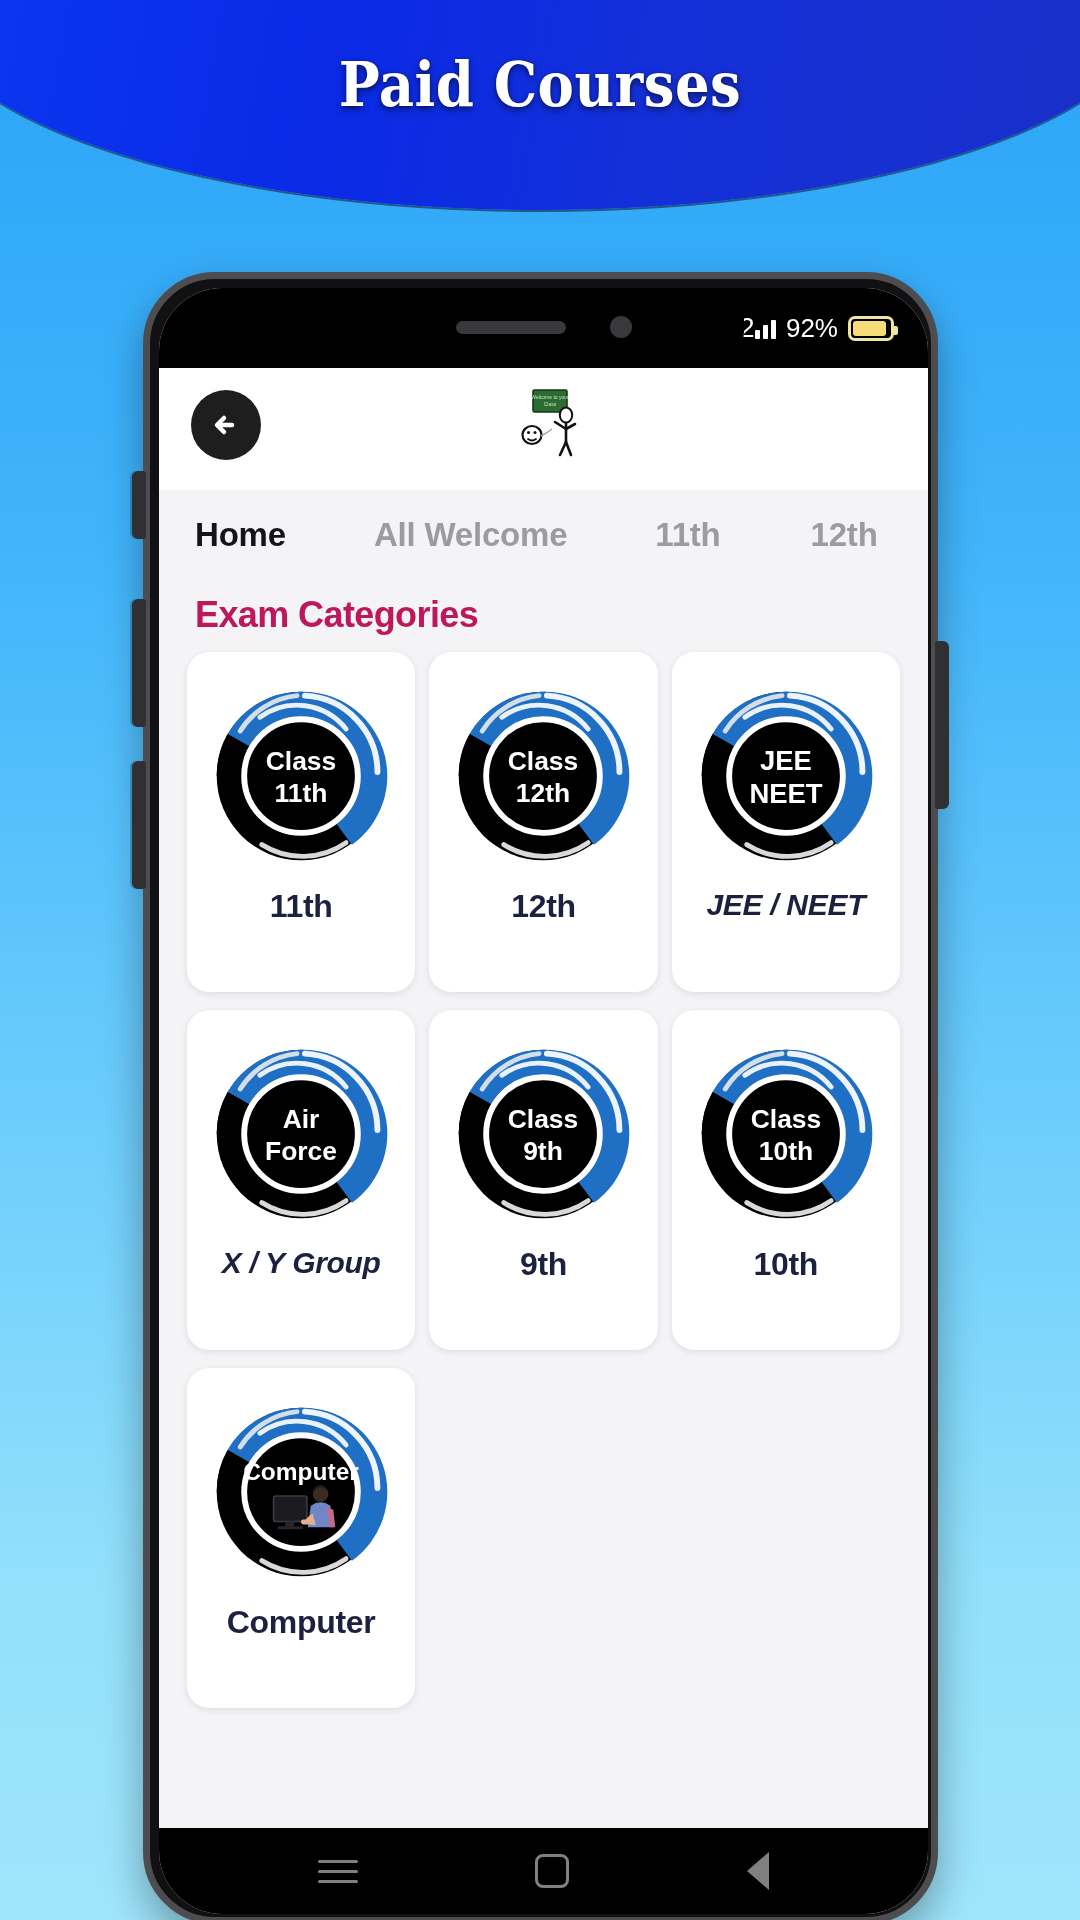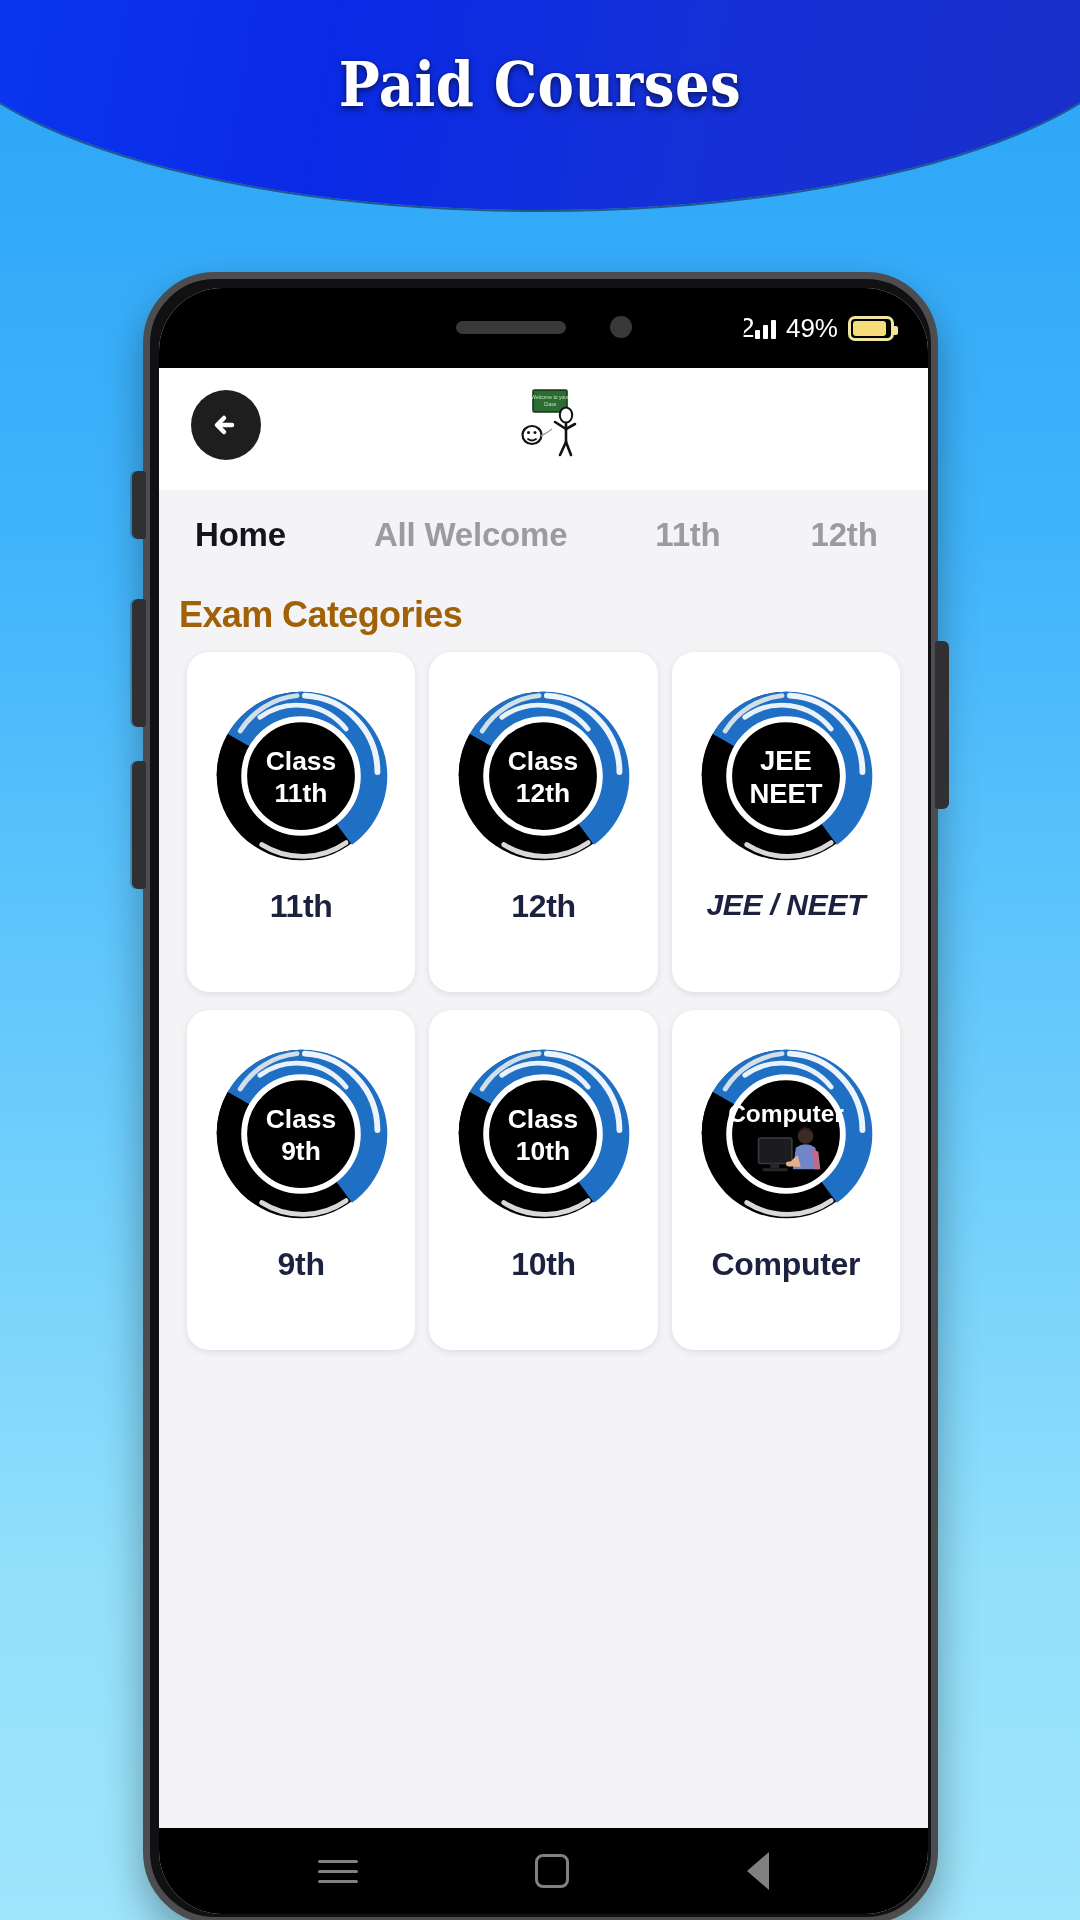--- a/index.html
+++ b/index.html
@@ -129,22 +129,22 @@
     font-size:33px; font-weight:bold; color:#9b9ba1;
     letter-spacing:-.2px; cursor:pointer; white-space:nowrap;
   }
   .tab.active { color:#14141c; }
   .tab-gap-1 { width:60px; }
   .tab-gap-2 { width:60px; }
   .tab-gap-3 { width:62px; }
 
   
   #section-title {
-    padding:18px 36px 16px 20px;
-    font-size:36px; font-weight:bold; color:#a16207;
+    padding:18px 36px 16px 36px;
+    font-size:36px; font-weight:bold; color:#be185d;
     letter-spacing:-.6px;
     background:#f4f4f6;
   }
 
   
   #grid {
     background:#f4f4f6;
     padding:0 28px 40px 28px;
     display:grid;
     grid-template-columns:repeat(3, 1fr);
@@ -209,21 +209,21 @@
         <div id="notch-speaker"></div>
         <div id="notch-camera"></div>
       </div>
 
       <div id="status-right">
         <div id="signal-icon">
             <i></i>
             <i></i>
             <i></i>
           </div>
-        <div id="battery-pct">49%</div>
+        <div id="battery-pct">92%</div>
         <div id="battery-icon">
           <div id="battery-fill" style="width: 92%;"></div>
         </div>
       </div>
     </div>
 
     <div id="app-header">
       <div id="back-button">
         <svg width="40" height="40" viewBox="0 0 40 40">
           <path d="M26 20 H12" stroke="#fff" stroke-width="4.5" stroke-linecap="round"></path>
@@ -318,20 +318,39 @@
             <path d="M60 178 A78 78 0 0 0 146 176" fill="none" stroke="#fff" stroke-width="5" stroke-linecap="round" opacity=".85"></path>
             <rect x="48" y="97" width="14" height="22" rx="3" fill="#fff"></rect>
             <circle cx="100" cy="108" r="58" fill="#000" stroke="#fff" stroke-width="6"></circle>
             <text x="100" y="102" font-size="28" font-weight="bold" fill="#fff" text-anchor="middle" font-family="'Liberation Sans', sans-serif">JEE</text>
             <text x="100" y="136" font-size="28" font-weight="bold" fill="#fff" text-anchor="middle" font-family="'Liberation Sans', sans-serif">NEET</text>
           </svg>
         </div>
         <div class="card-label sm">JEE / NEET</div>
       </div>
 
+      <div class="card">
+        <div class="badge-wrap">
+          <svg viewBox="0 0 200 220">
+            <circle cx="100" cy="108" r="86" fill="#000"></circle>
+            <path d="M100 22 A86 86 0 0 1 152 178 L100 108 Z" fill="#1f6fc4"></path>
+            <path d="M100 22 A86 86 0 0 0 25 65 L100 108 Z" fill="#1f6fc4"></path>
+            <path d="M25 65 A86 86 0 0 0 14 108 L100 108 Z" fill="#000"></path>
+            <path d="M178 104 A78 78 0 0 0 104 26" fill="none" stroke="#fff" stroke-width="6" stroke-linecap="round" opacity=".92"></path>
+            <path d="M38 62 A78 78 0 0 1 96 26" fill="none" stroke="#f2f2ee" stroke-width="5" stroke-linecap="round" opacity=".85"></path>
+            <path d="M58 48 A64 64 0 0 1 146 60" fill="none" stroke="#fff" stroke-width="5" stroke-linecap="round" opacity=".9"></path>
+            <path d="M60 178 A78 78 0 0 0 146 176" fill="none" stroke="#fff" stroke-width="5" stroke-linecap="round" opacity=".85"></path>
+            <rect x="48" y="97" width="14" height="22" rx="3" fill="#fff"></rect>
+            <circle cx="100" cy="108" r="58" fill="#000" stroke="#fff" stroke-width="6"></circle>
+            <text x="100" y="102" font-size="27" font-weight="bold" fill="#fff" text-anchor="middle" font-family="'Liberation Sans', sans-serif">Air</text>
+            <text x="100" y="134" font-size="27" font-weight="bold" fill="#fff" text-anchor="middle" font-family="'Liberation Sans', sans-serif">Force</text>
+          </svg>
+        </div>
+        <div class="card-label sm">X / Y Group</div>
+      </div>
 
       <div class="card">
         <div class="badge-wrap">
           <svg viewBox="0 0 200 220">
             <circle cx="100" cy="108" r="86" fill="#000"></circle>
             <path d="M100 22 A86 86 0 0 1 152 178 L100 108 Z" fill="#1f6fc4"></path>
             <path d="M100 22 A86 86 0 0 0 25 65 L100 108 Z" fill="#1f6fc4"></path>
             <path d="M25 65 A86 86 0 0 0 14 108 L100 108 Z" fill="#000"></path>
             <path d="M178 104 A78 78 0 0 0 104 26" fill="none" stroke="#fff" stroke-width="6" stroke-linecap="round" opacity=".92"></path>
             <path d="M38 62 A78 78 0 0 1 96 26" fill="none" stroke="#f2f2ee" stroke-width="5" stroke-linecap="round" opacity=".85"></path>

